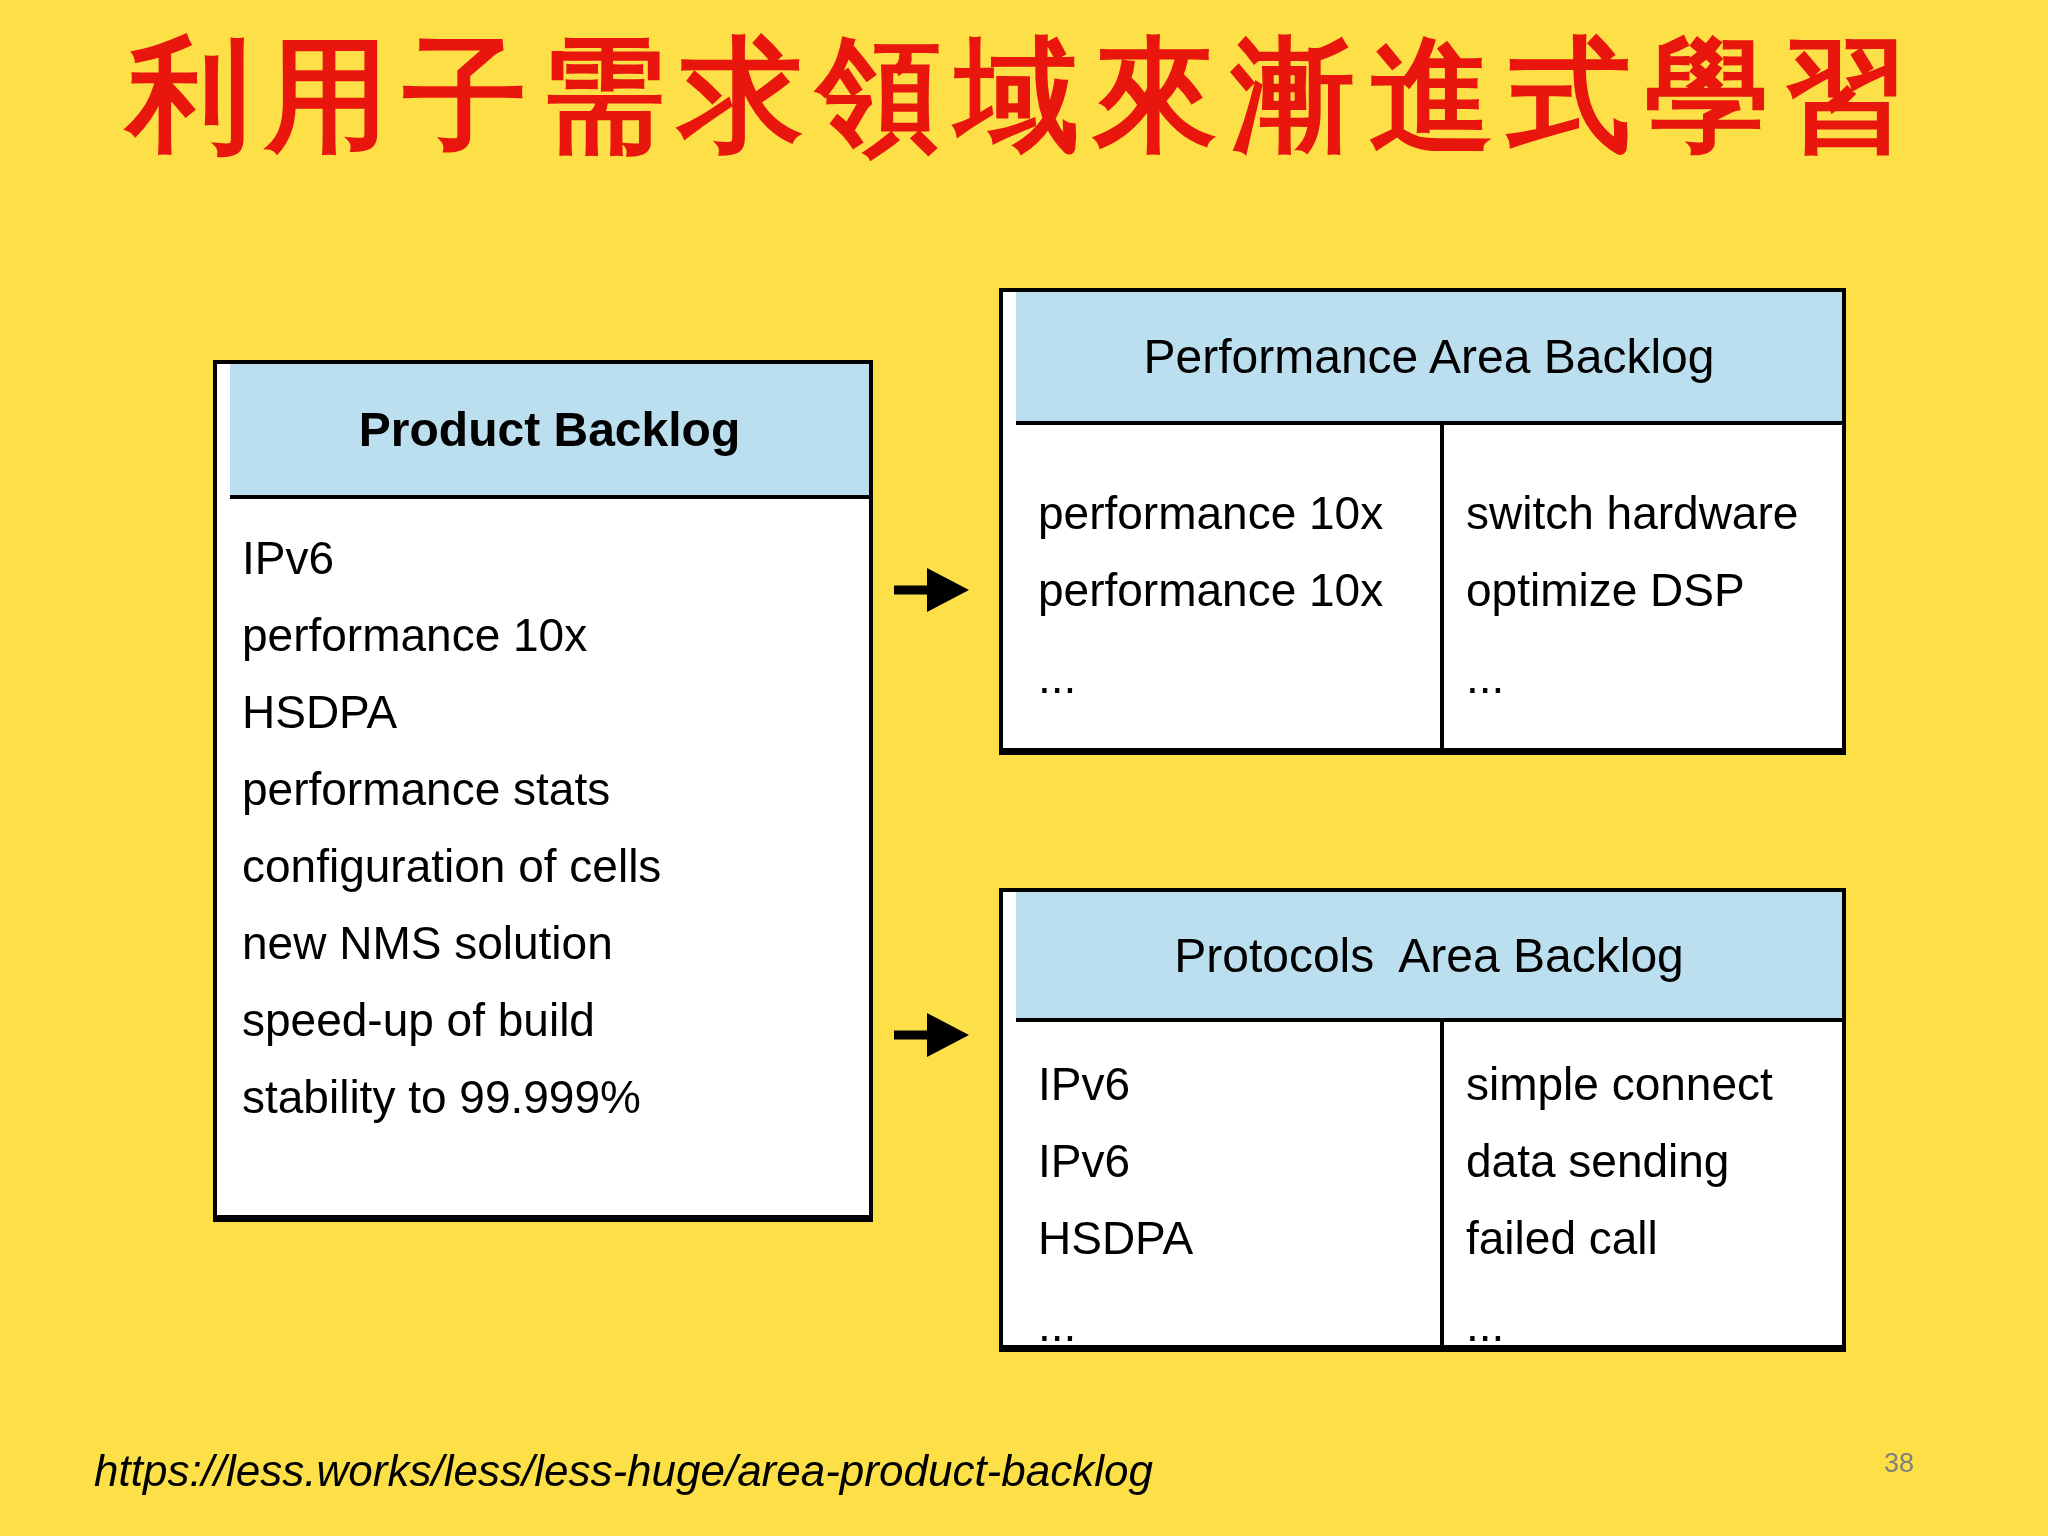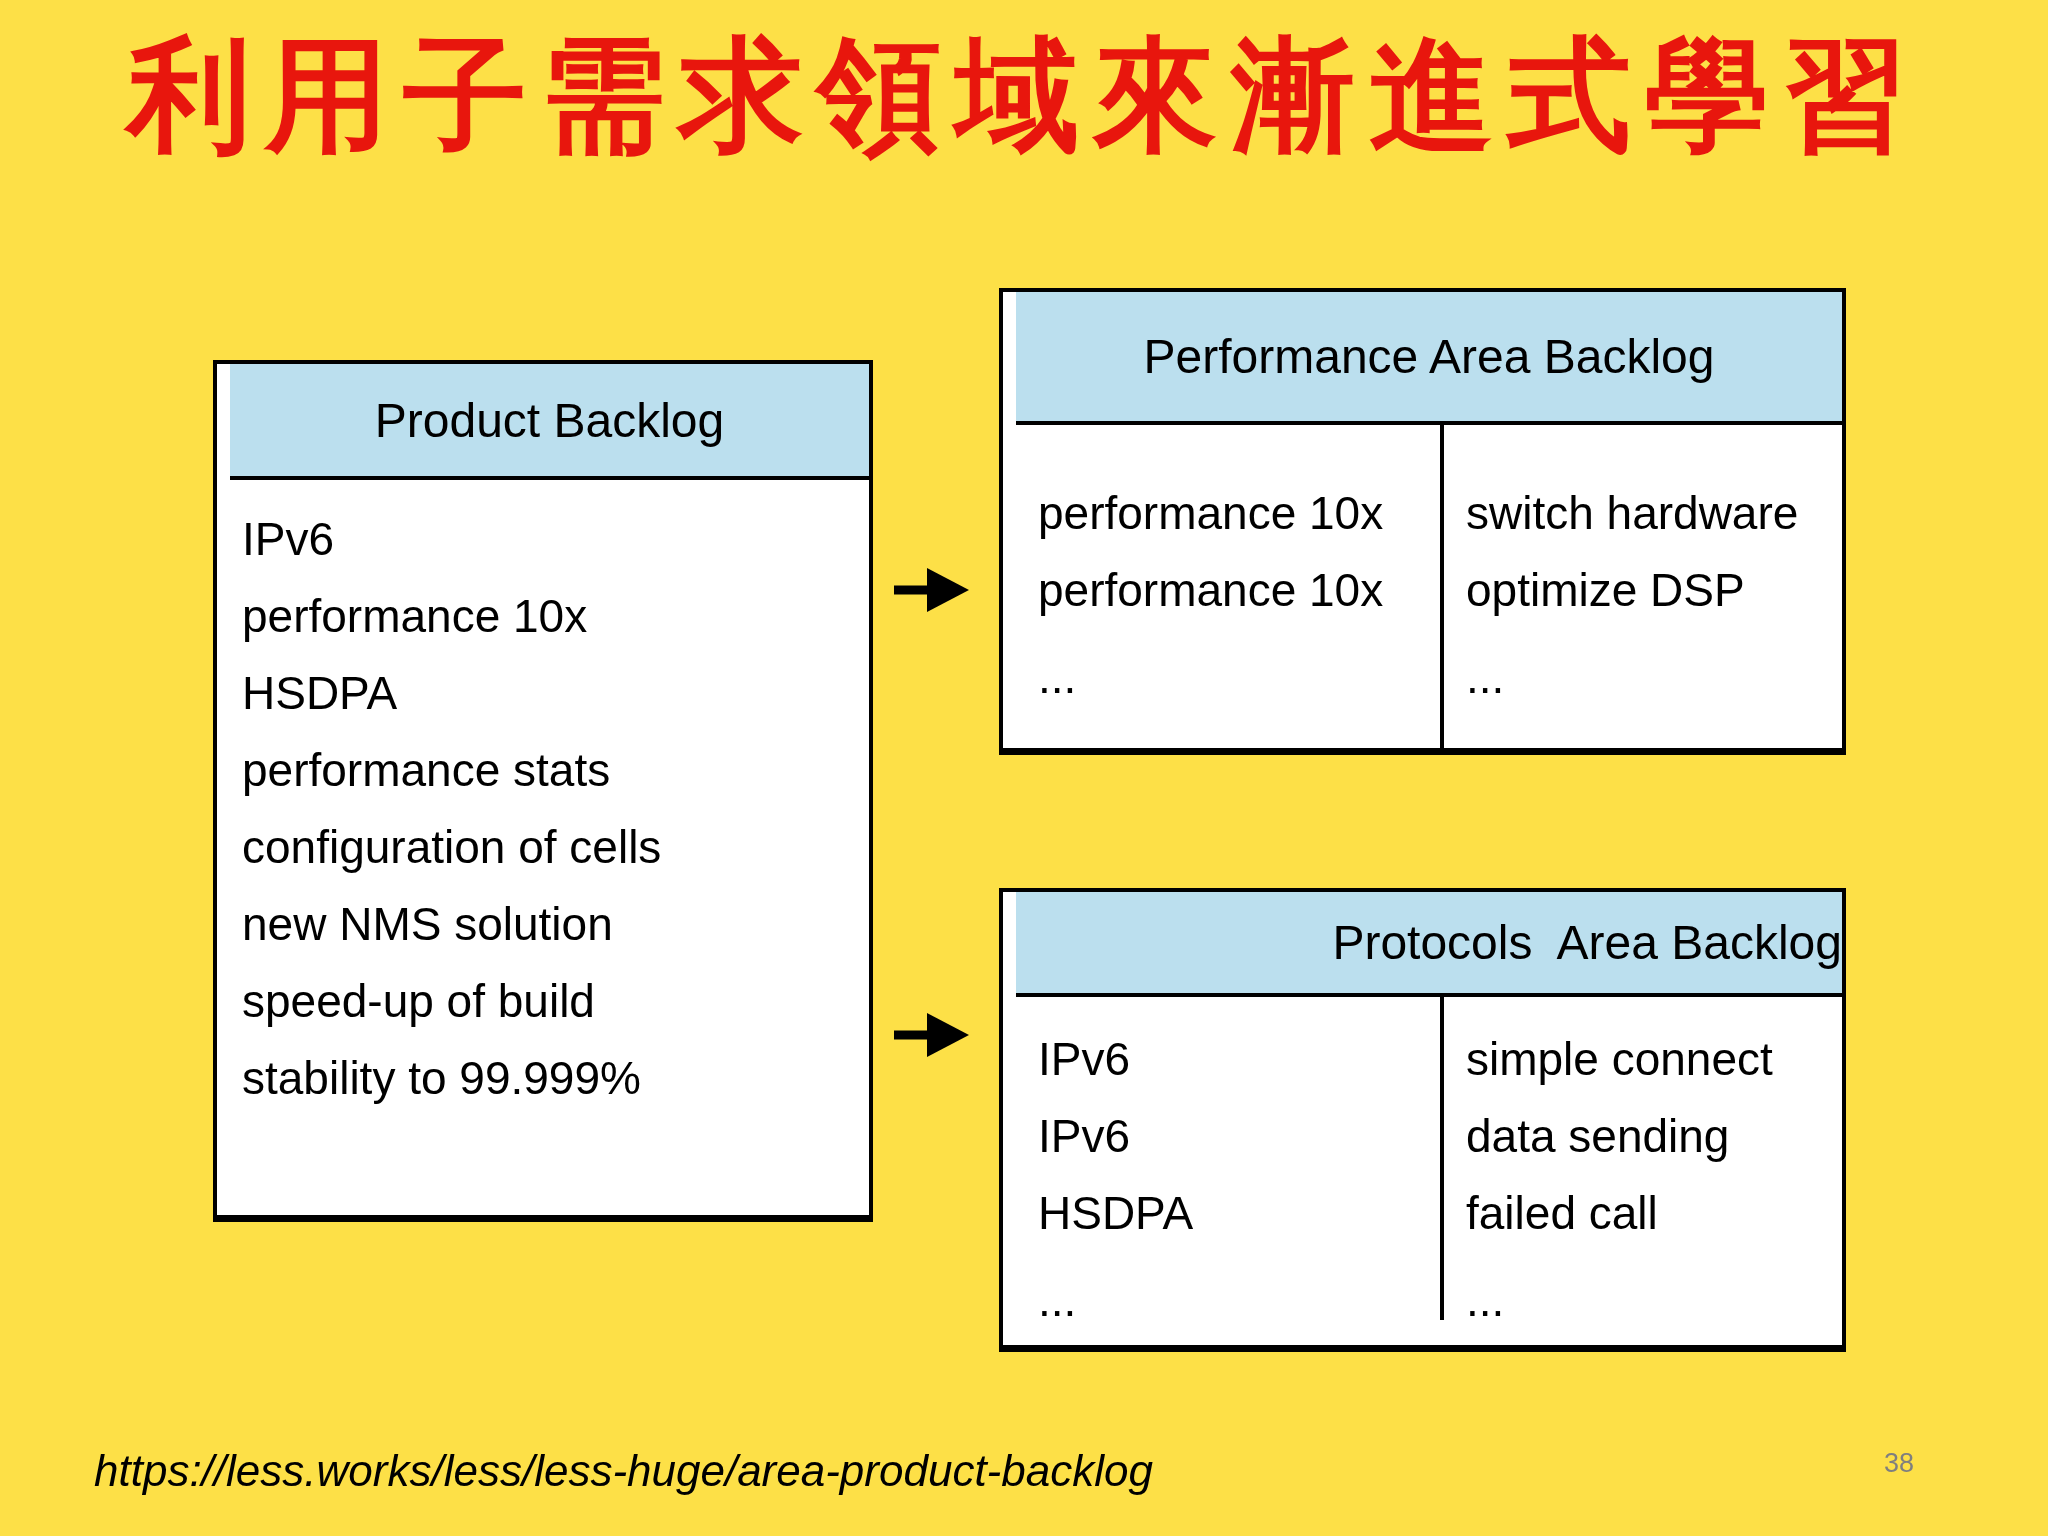--- a/index.html
+++ b/index.html
@@ -13,29 +13,29 @@
     color:var(--title,#e8160d);white-space:nowrap;
   }
   .box{position:absolute;border:4px solid var(--border,#000);border-bottom-width:7px;background:#fff;box-sizing:border-box;padding-left:13px;}
   .box-header{
     background:var(--header-fill,#bbdfee);border-bottom:4px solid var(--border,#000);
     display:flex;align-items:center;justify-content:center;
     font-size:48px;box-sizing:border-box;
   }
   .box-header span{white-space:pre;}
   .product{left:213px;top:360px;width:660px;height:862px;}
-  .product .box-header{height:116px;}
+  .product .box-header{height:135px;font-weight:bold;}
   .product .box-body{padding:21px 8px 0 12px;}
   .item{font-size:46px;line-height:77px;white-space:nowrap;}
   .item.ellipsis{margin-top:10px;}
   .area{left:999px;width:847px;}
   .performance{top:288px;height:467px;}
   .performance .box-header{height:133px;}
   .protocols{top:888px;height:464px;}
-  .protocols .box-header{height:105px;justify-content:flex-end;}
+  .protocols .box-header{height:130px;}
   .cols{display:flex;height:calc(100% - 133px);}
   .protocols .cols{height:calc(100% - 130px);}
   .col{box-sizing:border-box;padding:24px 8px 0 22px;flex:1 1 auto;}
   .col.left{width:428px;flex:0 0 428px;border-right:4px solid var(--border,#000);}
   .performance .col{padding-top:50px;}
   .arrow{position:absolute;width:78px;height:46px;}
   .arrow1{left:893px;top:567px;}
   .arrow2{left:893px;top:1012px;}
   .footer-url{position:absolute;left:94px;top:1446px;font-size:44px;white-space:nowrap;font-style:italic;}
   .page-number{position:absolute;left:1884px;top:1448px;font-size:27px;color:var(--page-number,#7f7f7f);}

